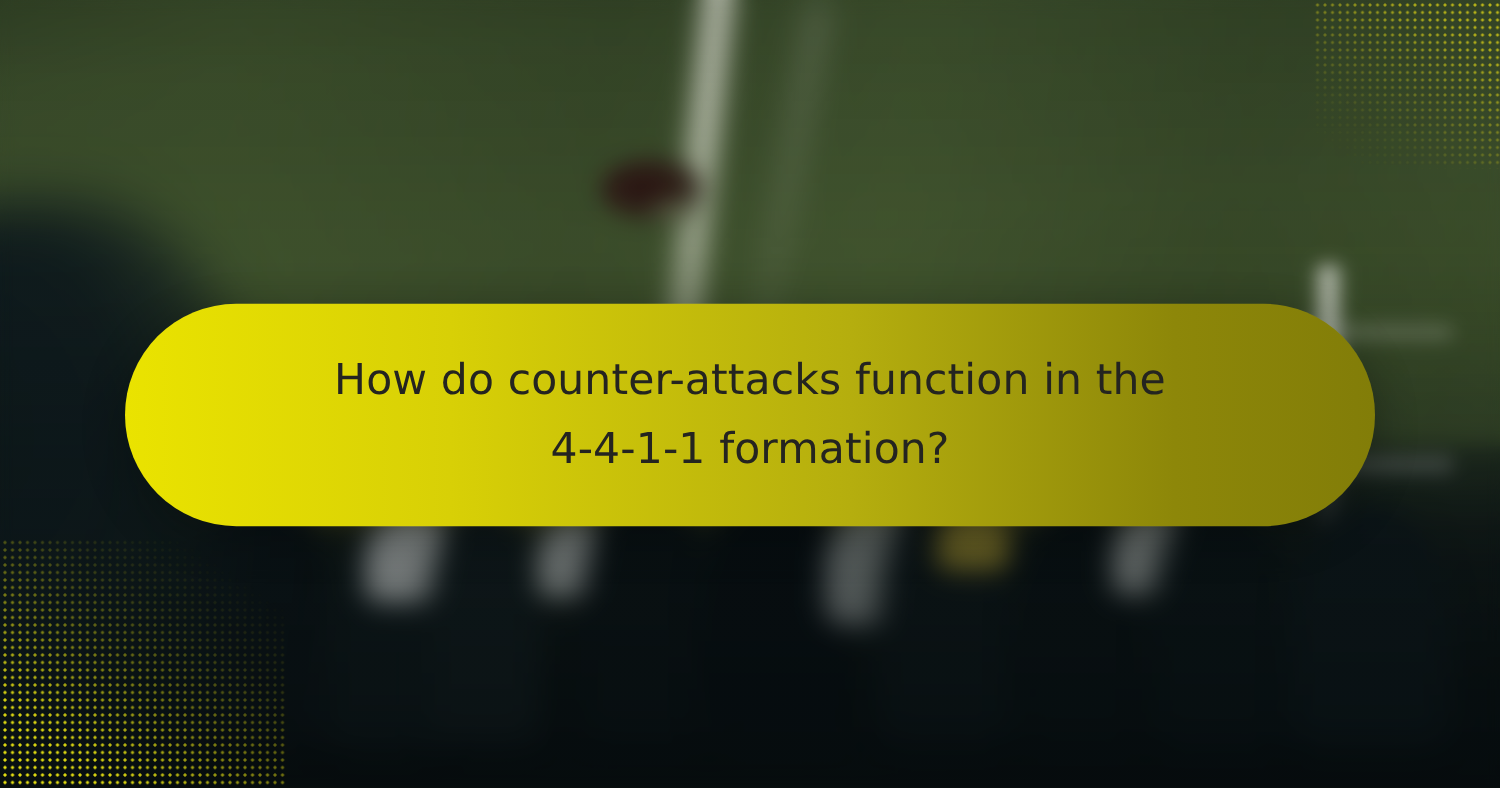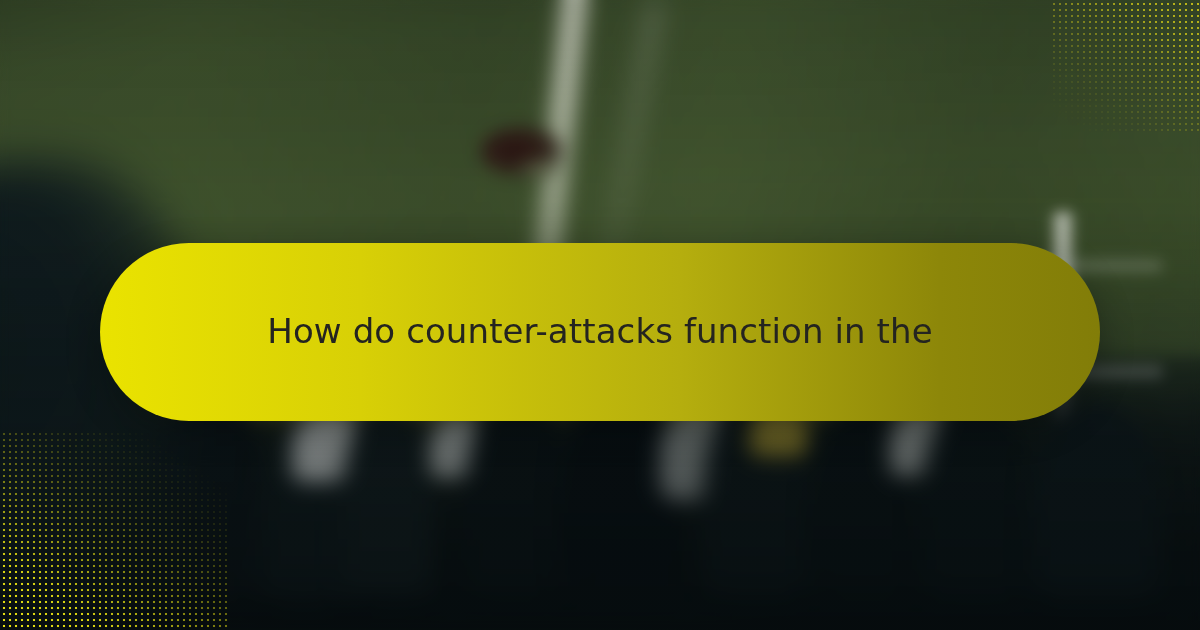--- a/index.html
+++ b/index.html
@@ -332,16 +332,17 @@
     <div class="photo-blur"></div>
     <div class="photo-tint"></div>
   </div>
 
   <div class="halftone halftone-bl"></div>
   <div class="halftone halftone-tr"></div>
 
   <div class="pill">
     <h1 class="pill-title">
       <span>How do counter-attacks function in the</span><br>
+      <span>4-4-1-1 formation?</span>
     </h1>
   </div>
 
 </div>
 
 </body></html>

